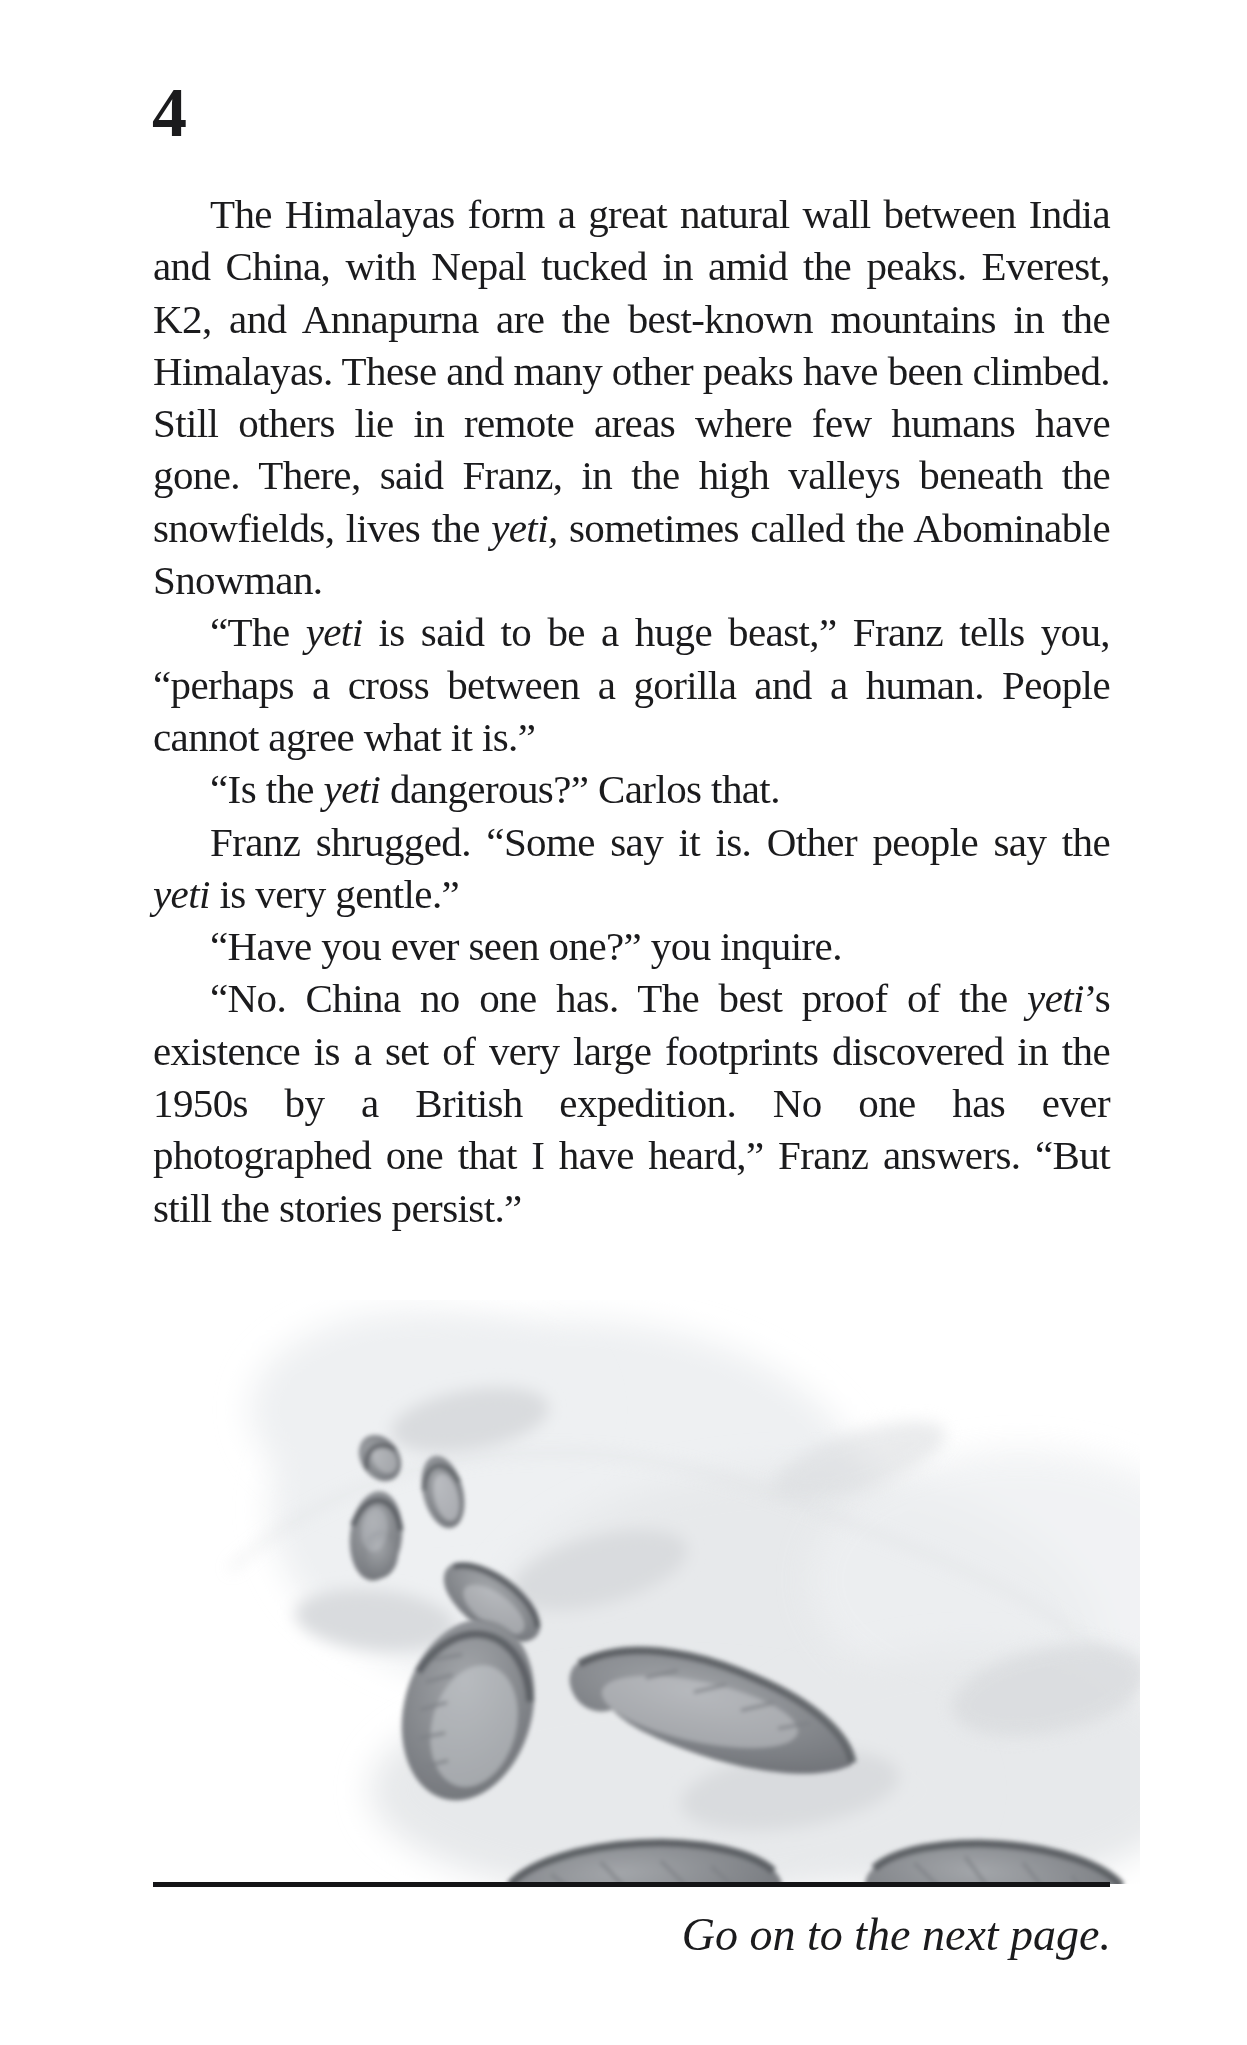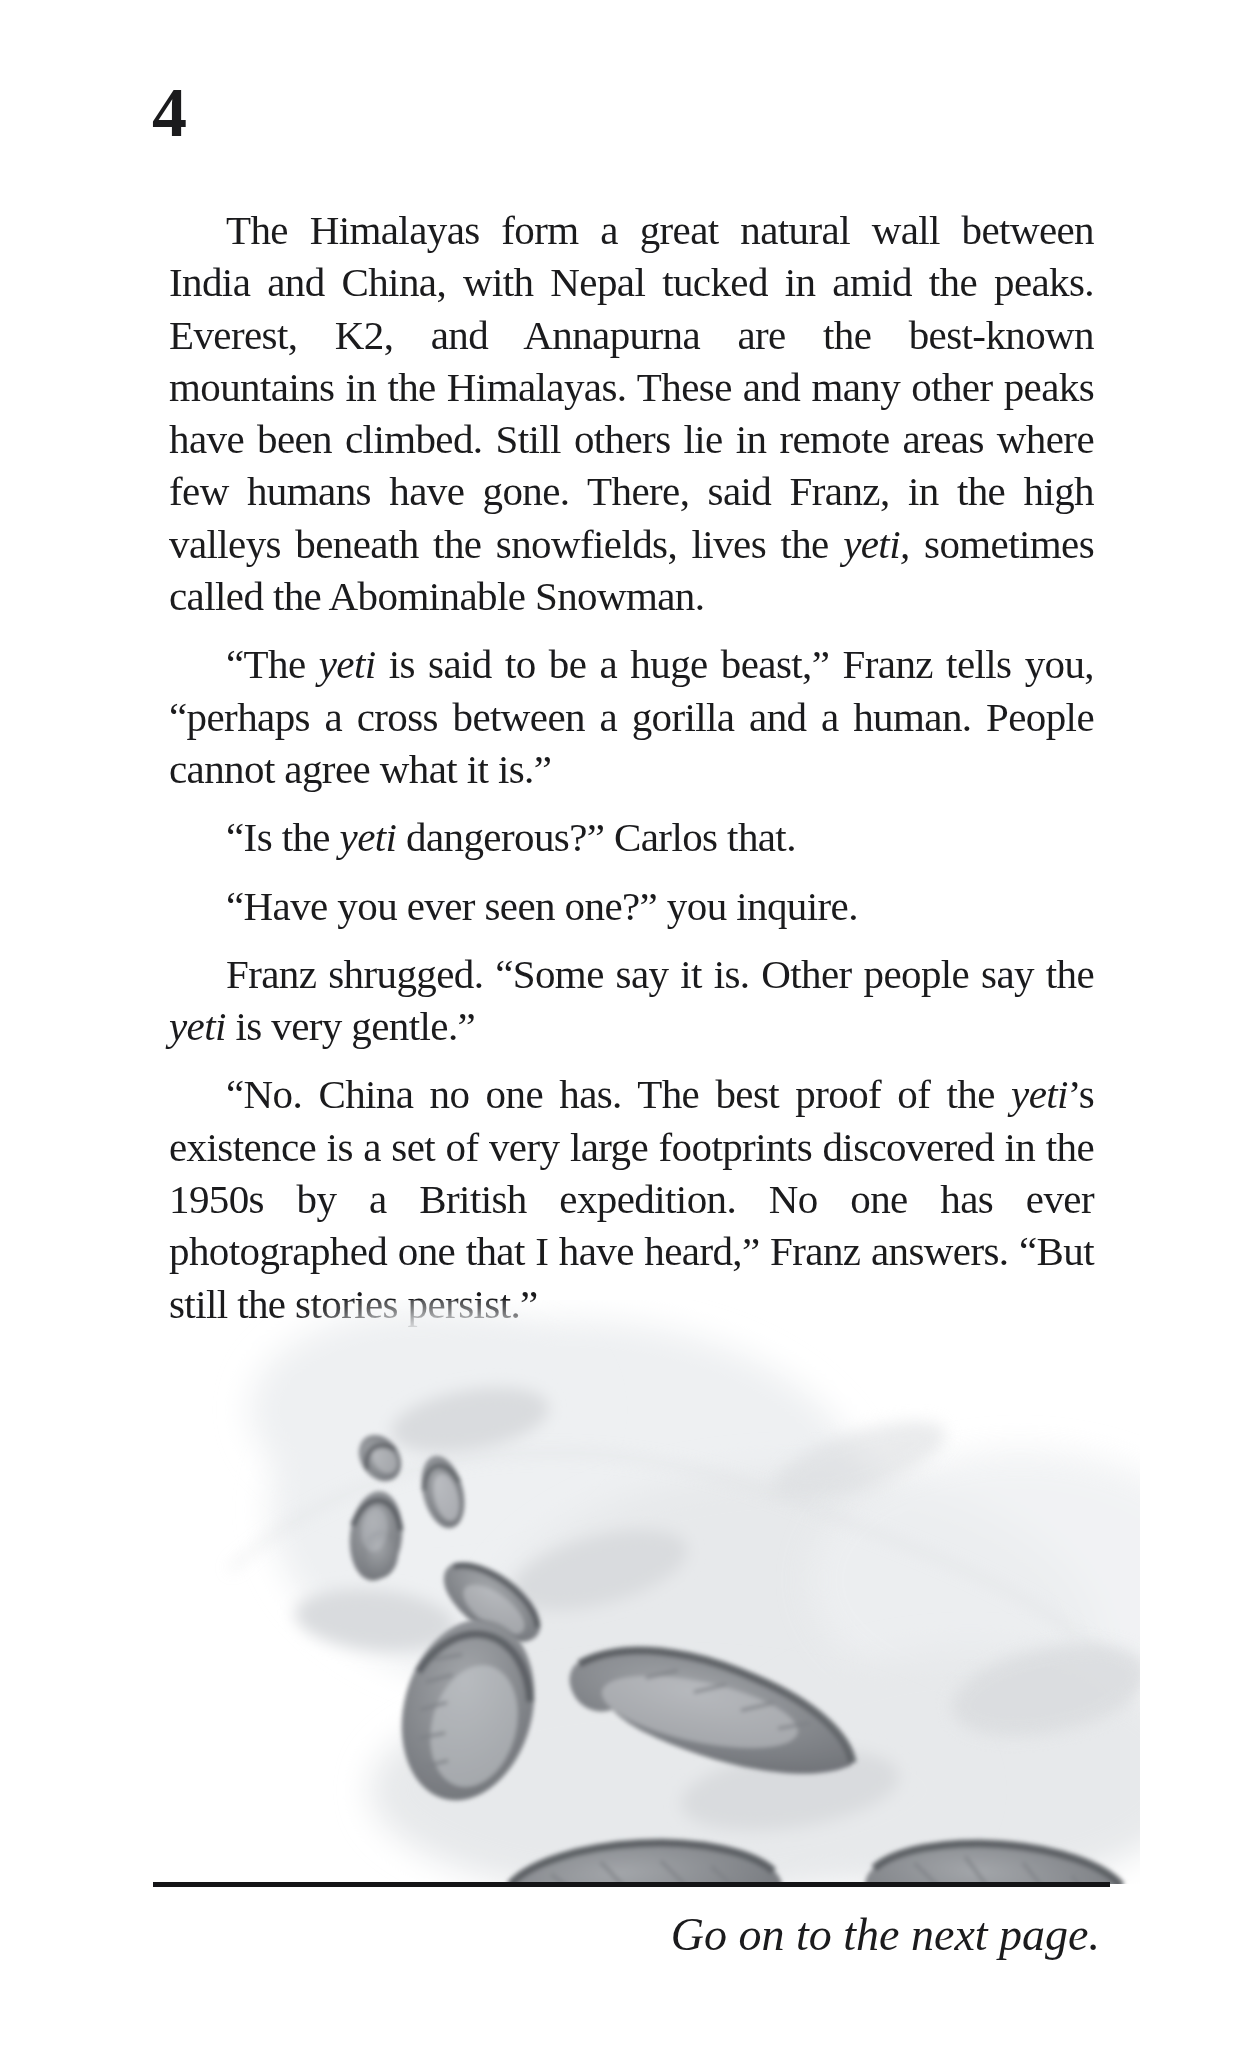--- a/index.html
+++ b/index.html
@@ -17,49 +17,49 @@
   }
   .chapter-number{
     position:absolute; left:152px; top:78px;
     font-size:70px; font-weight:700; line-height:1; letter-spacing:0;
   }
   .passage{
     position:absolute; left:153px; top:188px; width:957px;
     font-size:41px; line-height:52.3px; letter-spacing:-0.6px;
     text-align:justify;
   }
-  .passage p{margin:16px; text-indent:57px;}
+  .passage p{margin:0; text-indent:57px;}
   .it{font-style:italic;}
   .illustration{
     position:absolute; left:170px; top:1300px; width:970px; height:584px;
   }
   .illustration svg{display:block; width:100%; height:100%;}
   .footer-divider{
     position:absolute; left:153px; top:1882px; width:957px; height:5px;
     background:var(--divider);
   }
   .page-turn-instruction{
-    position:absolute; right:147px; top:1906px;
+    position:absolute; right:136px; top:1906px;
     font-size:46px; font-style:italic; line-height:1.25;
     white-space:nowrap;
   }
 </style>
 </head>
 <body>
 
 <div class="page">
 
   <div class="chapter-number">4</div>
 
   <div class="passage">
     <p><span>The Himalayas form a great natural wall between India and China, with Nepal tucked in amid the peaks. Everest, K2, and Annapurna are the best-known mountains in the Himalayas. These and many other peaks have been climbed. Still others lie in remote areas where few humans have gone. There, said Franz, in the high valleys beneath the snowfields, lives the </span><span class="it">yeti,</span><span> sometimes called the Abominable Snowman.</span></p>
     <p><span>“The </span><span class="it">yeti</span><span> is said to be a huge beast,” Franz tells you, “perhaps a cross between a gorilla and a human. People cannot agree what it is.”</span></p>
     <p><span>“Is the </span><span class="it">yeti</span><span> dangerous?” Carlos that.</span></p>
+    <p><span>Franz shrugged. “Some say it is. Other people say the </span><span class="it">yeti</span><span> is very gentle.”</span></p>
     <p><span>“Have you ever seen one?” you inquire.</span></p>
-    <p><span>Franz shrugged. “Some say it is. Other people say the </span><span class="it">yeti</span><span> is very gentle.”</span></p>
     <p><span>“No. China no one has. The best proof of the </span><span class="it">yeti</span><span>’s existence is a set of very large footprints discovered in the 1950s by a British expedition. No one has ever photographed one that I have heard,” Franz answers. “But still the stories persist.”</span></p>
   </div>
 
   <div class="illustration">
     <svg viewBox="0 0 970 584" xmlns="http://www.w3.org/2000/svg">
       <defs>
         <filter id="soft" x="-60%" y="-60%" width="220%" height="220%">
             <feGaussianBlur stdDeviation="16"></feGaussianBlur>
           </filter>
         <filter id="mid" x="-60%" y="-60%" width="220%" height="220%">

